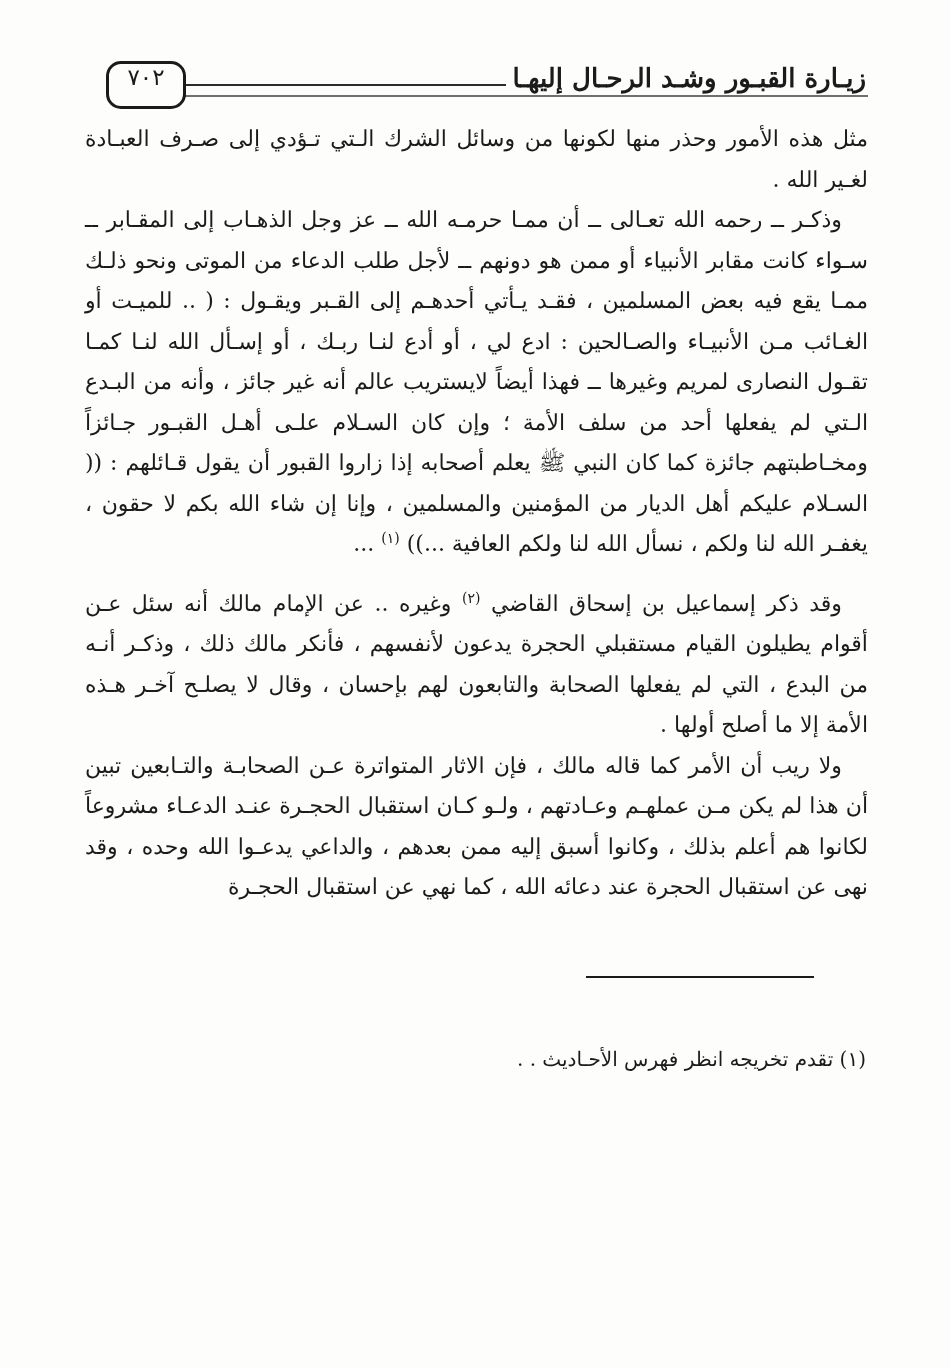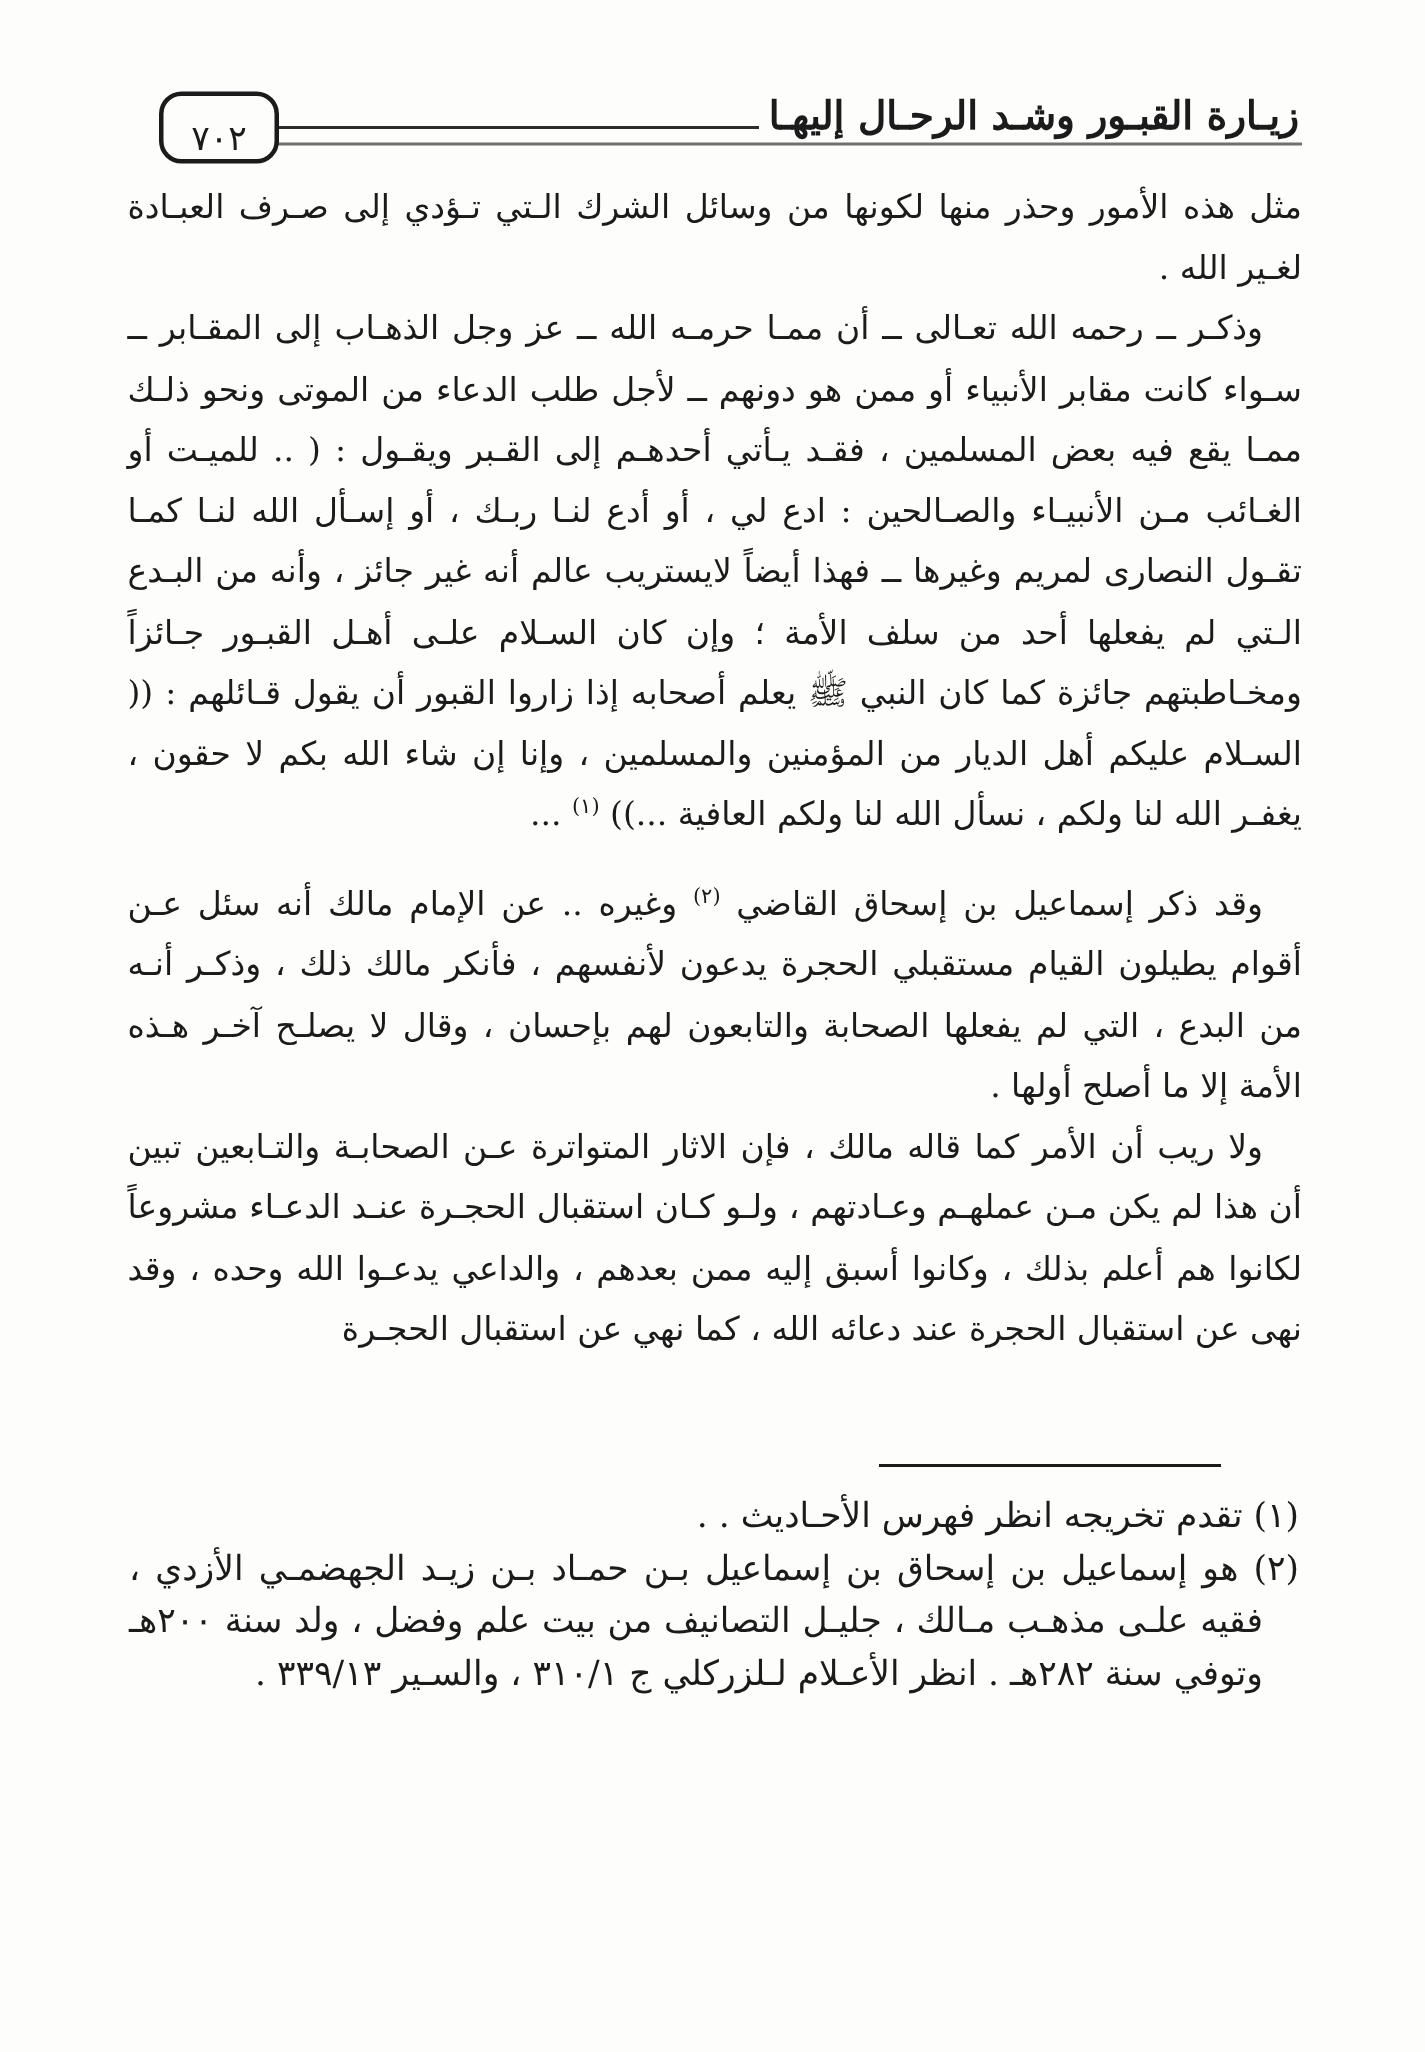--- a/index.html
+++ b/index.html
@@ -9,21 +9,21 @@
     background:#fdfdfb;
     color:#1b1b1b;
     font-family:"DejaVu Serif","Liberation Serif",serif;
     overflow:hidden;
   }
   
   .pagenum-box{
     position:absolute;left:106px;top:61px;
     width:74px;height:42px;
     border:3px solid #1b1b1b;border-radius:15px;
-    display:flex;align-items:flex-end;justify-content:center;
+    display:flex;align-items:flex-start;justify-content:center;
     font-size:23px;letter-spacing:3px;
     background:#fdfdfb;z-index:2;
   }
   .rule-a{position:absolute;left:182px;top:84px;width:438px;height:2px;background:#2c2c2c;}
   .rule-b{position:absolute;left:182px;top:95px;width:686px;height:1.5px;background:#707070;}
   .book-title{
     position:absolute;right:82px;top:64px;
     font-size:26px;font-weight:bold;direction:rtl;
     background:#fdfdfb;padding-right:2px;padding-left:6px;z-index:1;
     line-height:28px;
@@ -34,23 +34,23 @@
     direction:rtl;text-align:justify;
     font-size:22px;line-height:40.5px;
   }
   .para{margin:0;text-indent:26px;}
   .para:first-child{text-indent:0;}
   .para:nth-child(3){margin-top:19px;}
   sup.fn-ref{font-size:14px;line-height:0;vertical-align:super;}
   
   .footnote-sep{position:absolute;left:586px;top:976px;width:228px;height:2px;background:#1b1b1b;}
   .footnotes{
-    position:absolute;top:994px;right:84px;left:86px;
+    position:absolute;top:1042px;right:84px;left:86px;
     direction:rtl;text-align:justify;
-    font-size:23px;line-height:35px;
+    font-size:20px;line-height:35px;
   }
   .fnote{margin:0;padding-right:24px;text-indent:-24px;}
   .fn-marker{white-space:nowrap;}
 </style>
 </head>
 <body>
 
 <div class="page">
 
   <div class="pagenum-box">
@@ -63,16 +63,15 @@
   <main class="body-text" id="paragraphs">
       <p class="para">مثل هذه الأمور وحذر منها لكونها من وسائل الشرك الـتي تـؤدي إلى صـرف العبـادة لغـير الله .</p>
       <p class="para">وذكـر ــ رحمه الله تعـالى ــ أن ممـا حرمـه الله ــ عز وجل الذهـاب إلى المقـابر ــ سـواء كانت مقابر الأنبياء أو ممن هو دونهم ــ لأجل طلب الدعاء من الموتى ونحو ذلـك ممـا يقع فيه بعض المسلمين ، فقـد يـأتي أحدهـم إلى القـبر ويقـول : ( .. للميـت أو الغـائب مـن الأنبيـاء والصـالحين : ادع لي ، أو أدع لنـا ربـك ، أو إسـأل الله لنـا كمـا تقـول النصارى لمريم وغيرها ــ فهذا أيضاً لايستريب عالم أنه غير جائز ، وأنه من البـدع الـتي لم يفعلها أحد من سلف الأمة ؛ وإن كان السـلام علـى أهـل القبـور جـائزاً ومخـاطبتهم جائزة كما كان النبي ﷺ يعلم أصحابه إذا زاروا القبور أن يقول قـائلهم : (( السـلام عليكم أهل الديار من المؤمنين والمسلمين ، وإنا إن شاء الله بكم لا حقون ، يغفـر الله لنا ولكم ، نسأل الله لنا ولكم العافية ...)) <sup class="fn-ref">(١)</sup> ...</p>
       <p class="para">وقد ذكر إسماعيل بن إسحاق القاضي <sup class="fn-ref">(٢)</sup> وغيره .. عن الإمام مالك أنه سئل عـن أقوام يطيلون القيام مستقبلي الحجرة يدعون لأنفسهم ، فأنكر مالك ذلك ، وذكـر أنـه من البدع ، التي لم يفعلها الصحابة والتابعون لهم بإحسان ، وقال لا يصلـح آخـر هـذه الأمة إلا ما أصلح أولها .</p>
       <p class="para">ولا ريب أن الأمر كما قاله مالك ، فإن الاثار المتواترة عـن الصحابـة والتـابعين تبين أن هذا لم يكن مـن عملهـم وعـادتهم ، ولـو كـان استقبال الحجـرة عنـد الدعـاء مشروعاً لكانوا هم أعلم بذلك ، وكانوا أسبق إليه ممن بعدهم ، والداعي يدعـوا الله وحده ، وقد نهى عن استقبال الحجرة عند دعائه الله ، كما نهي عن استقبال الحجـرة</p>
     </main>
 
   <div class="footnote-sep"></div>
   <section class="footnotes" id="footnotes">
       <p class="fnote"><span class="fn-marker">(١) </span>تقدم تخريجه انظر فهرس الأحـاديث . .</p>
-      <p class="fnote"><span class="fn-marker">(٢) </span>هو إسماعيل بن إسحاق بن إسماعيل بـن حمـاد بـن زيـد الجهضمـي الأزدي ، فقيه علـى مذهـب مـالك ، جليـل التصانيف من بيت علم وفضل ، ولد سنة ٢٠٠هـ وتوفي سنة ٢٨٢هـ . انظر الأعـلام لـلزركلي ج ٣١٠/١ ، والسـير ٣٣٩/١٣ .</p>
     </section>
 
 </div>
 
 </body></html>

